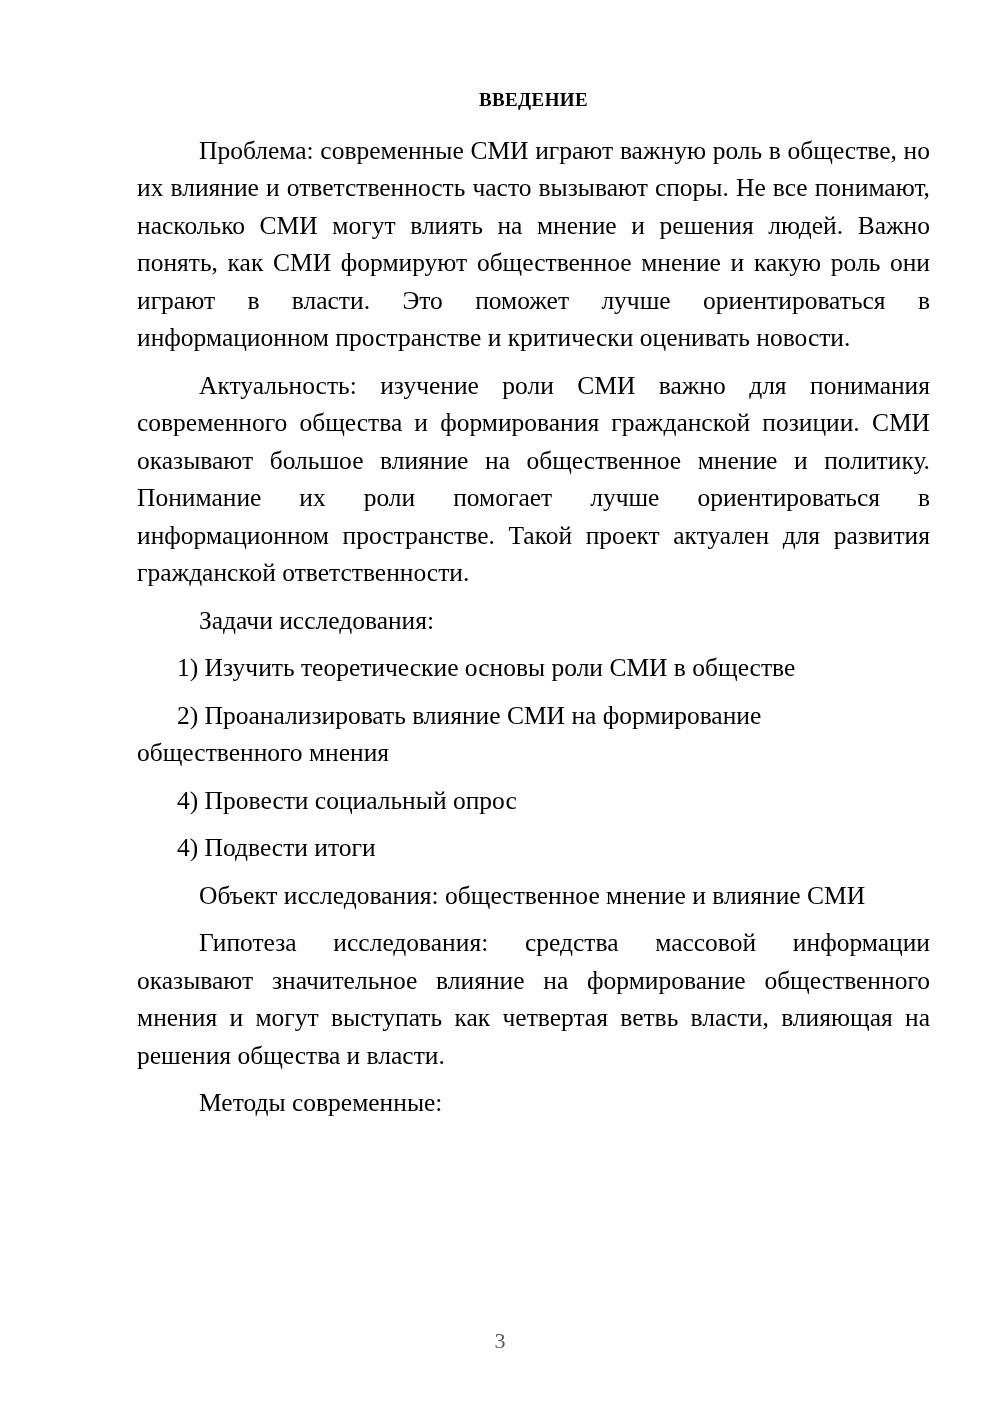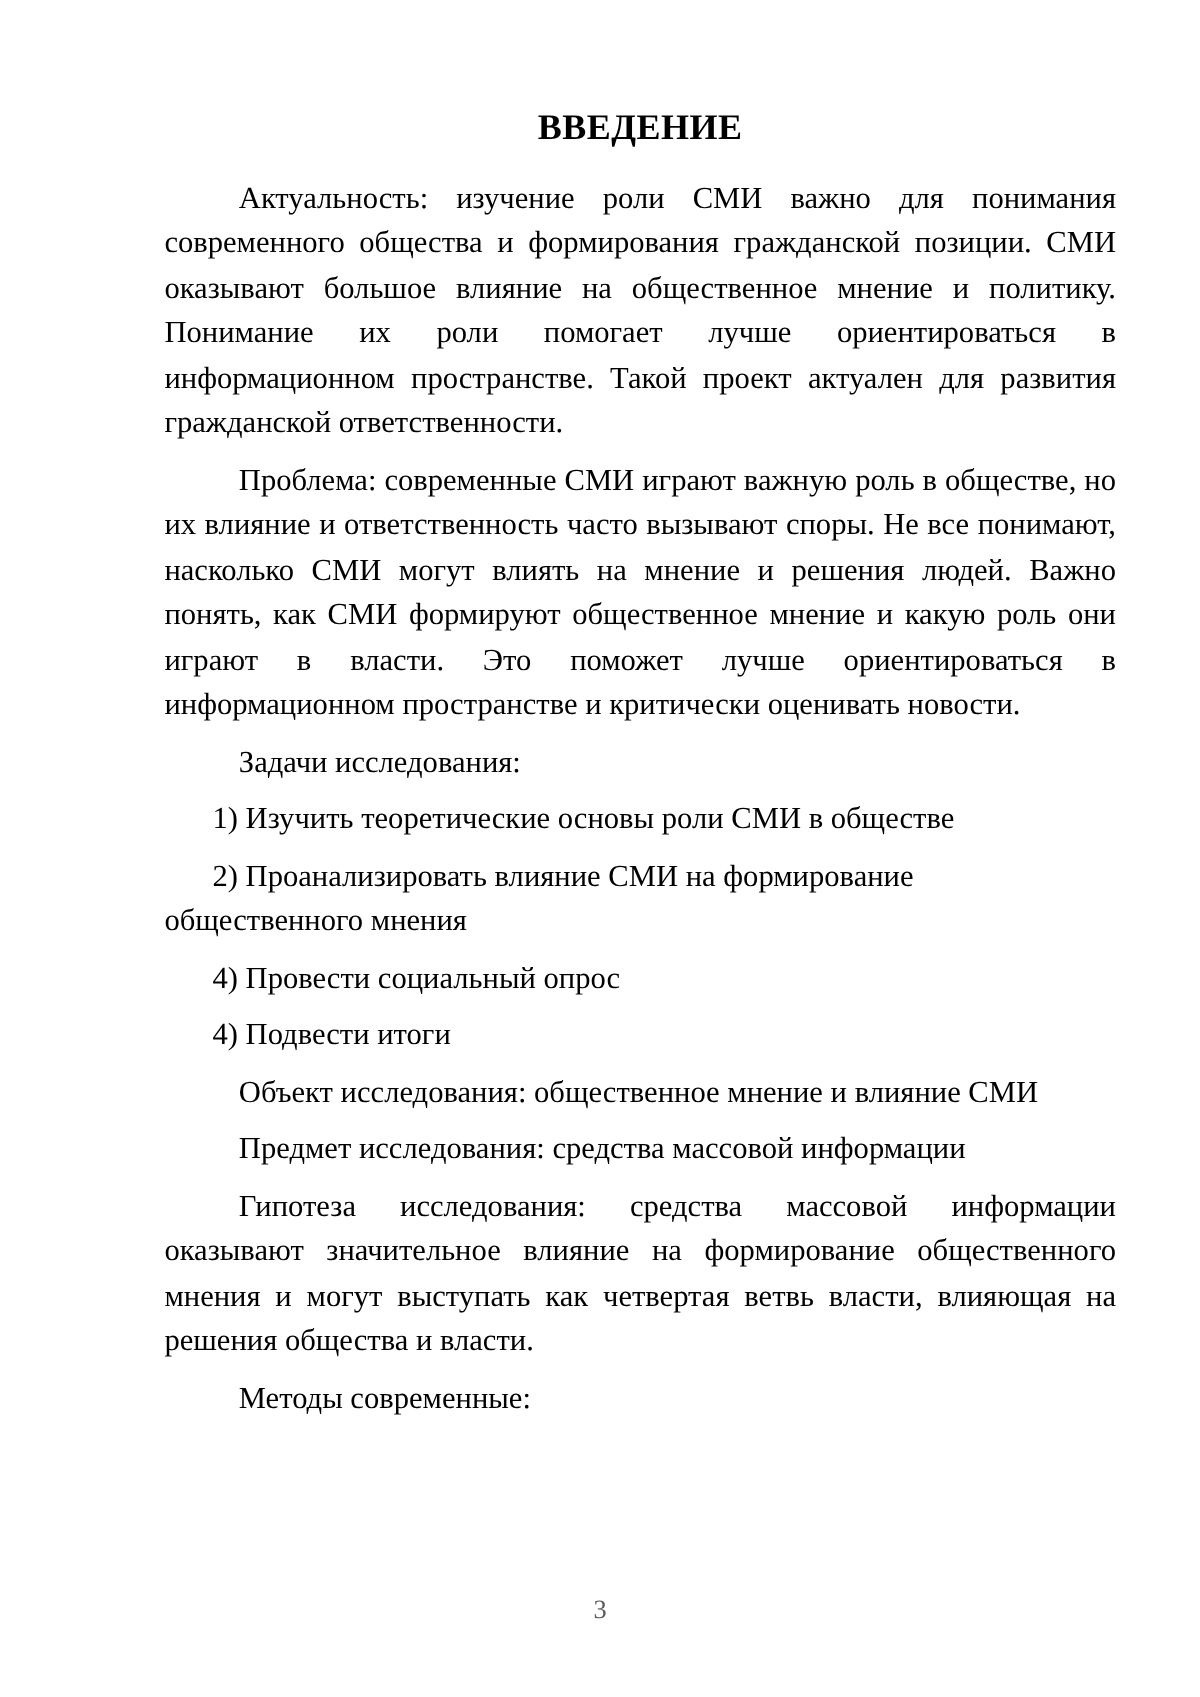--- a/index.html
+++ b/index.html
@@ -26,21 +26,21 @@
   }
 
   .content {
     position: absolute;
     left: 137px;
     top: 88px;
     width: 793px;
   }
 
   .doc-title {
-    font-size: 30px;
+    font-size: 19px;
     font-weight: bold;
     text-align: center;
     letter-spacing: 0.4px;
     margin: 0 0 20px 0;
     line-height: 1.25;
   }
 
   .para {
     font-size: 25.5px;
     line-height: 37.5px;
@@ -81,39 +81,38 @@
 </style>
 </head>
 <body>
 
 <div class="page">
 
   <div class="content">
 
     <h1 class="doc-title">ВВЕДЕНИЕ</h1>
 
+    <p class="para">Проблема: современные СМИ играют важную роль в обществе, но их влияние и ответственность часто вызывают споры. Не все понимают, насколько СМИ могут влиять на мнение и решения людей. Важно понять, как СМИ формируют общественное мнение и какую роль они играют в власти. Это поможет лучше ориентироваться в информационном пространстве и критически оценивать новости.</p>
+
     <p class="para">Актуальность: изучение роли СМИ важно для понимания современного общества и формирования гражданской позиции. СМИ оказывают большое влияние на общественное мнение и политику. Понимание их роли помогает лучше ориентироваться в информационном пространстве. Такой проект актуален для развития гражданской ответственности.</p>
-
-    <p class="para">Проблема: современные СМИ играют важную роль в обществе, но их влияние и ответственность часто вызывают споры. Не все понимают, насколько СМИ могут влиять на мнение и решения людей. Важно понять, как СМИ формируют общественное мнение и какую роль они играют в власти. Это поможет лучше ориентироваться в информационном пространстве и критически оценивать новости.</p>
 
 
     <p class="labelled">Задачи исследования:</p>
 
     <p class="task">1) Изучить теоретические основы роли СМИ в обществе</p>
 
     <p class="task">2) Проанализировать влияние СМИ на формирование общественного мнения</p>
 
 
     <p class="task">4) Провести социальный опрос</p>
 
     <p class="task">4) Подвести итоги</p>
 
     <p class="labelled">Объект исследования: общественное мнение и влияние СМИ</p>
 
-    <p class="labelled">Предмет исследования: средства массовой информации</p>
 
     <p class="para">Гипотеза исследования: средства массовой информации оказывают значительное влияние на формирование общественного мнения и могут выступать как четвертая ветвь власти, влияющая на решения общества и власти.</p>
 
     <p class="labelled">Методы современные:</p>
 
   </div>
 
   <div class="page-number">3</div>
 
 </div>

